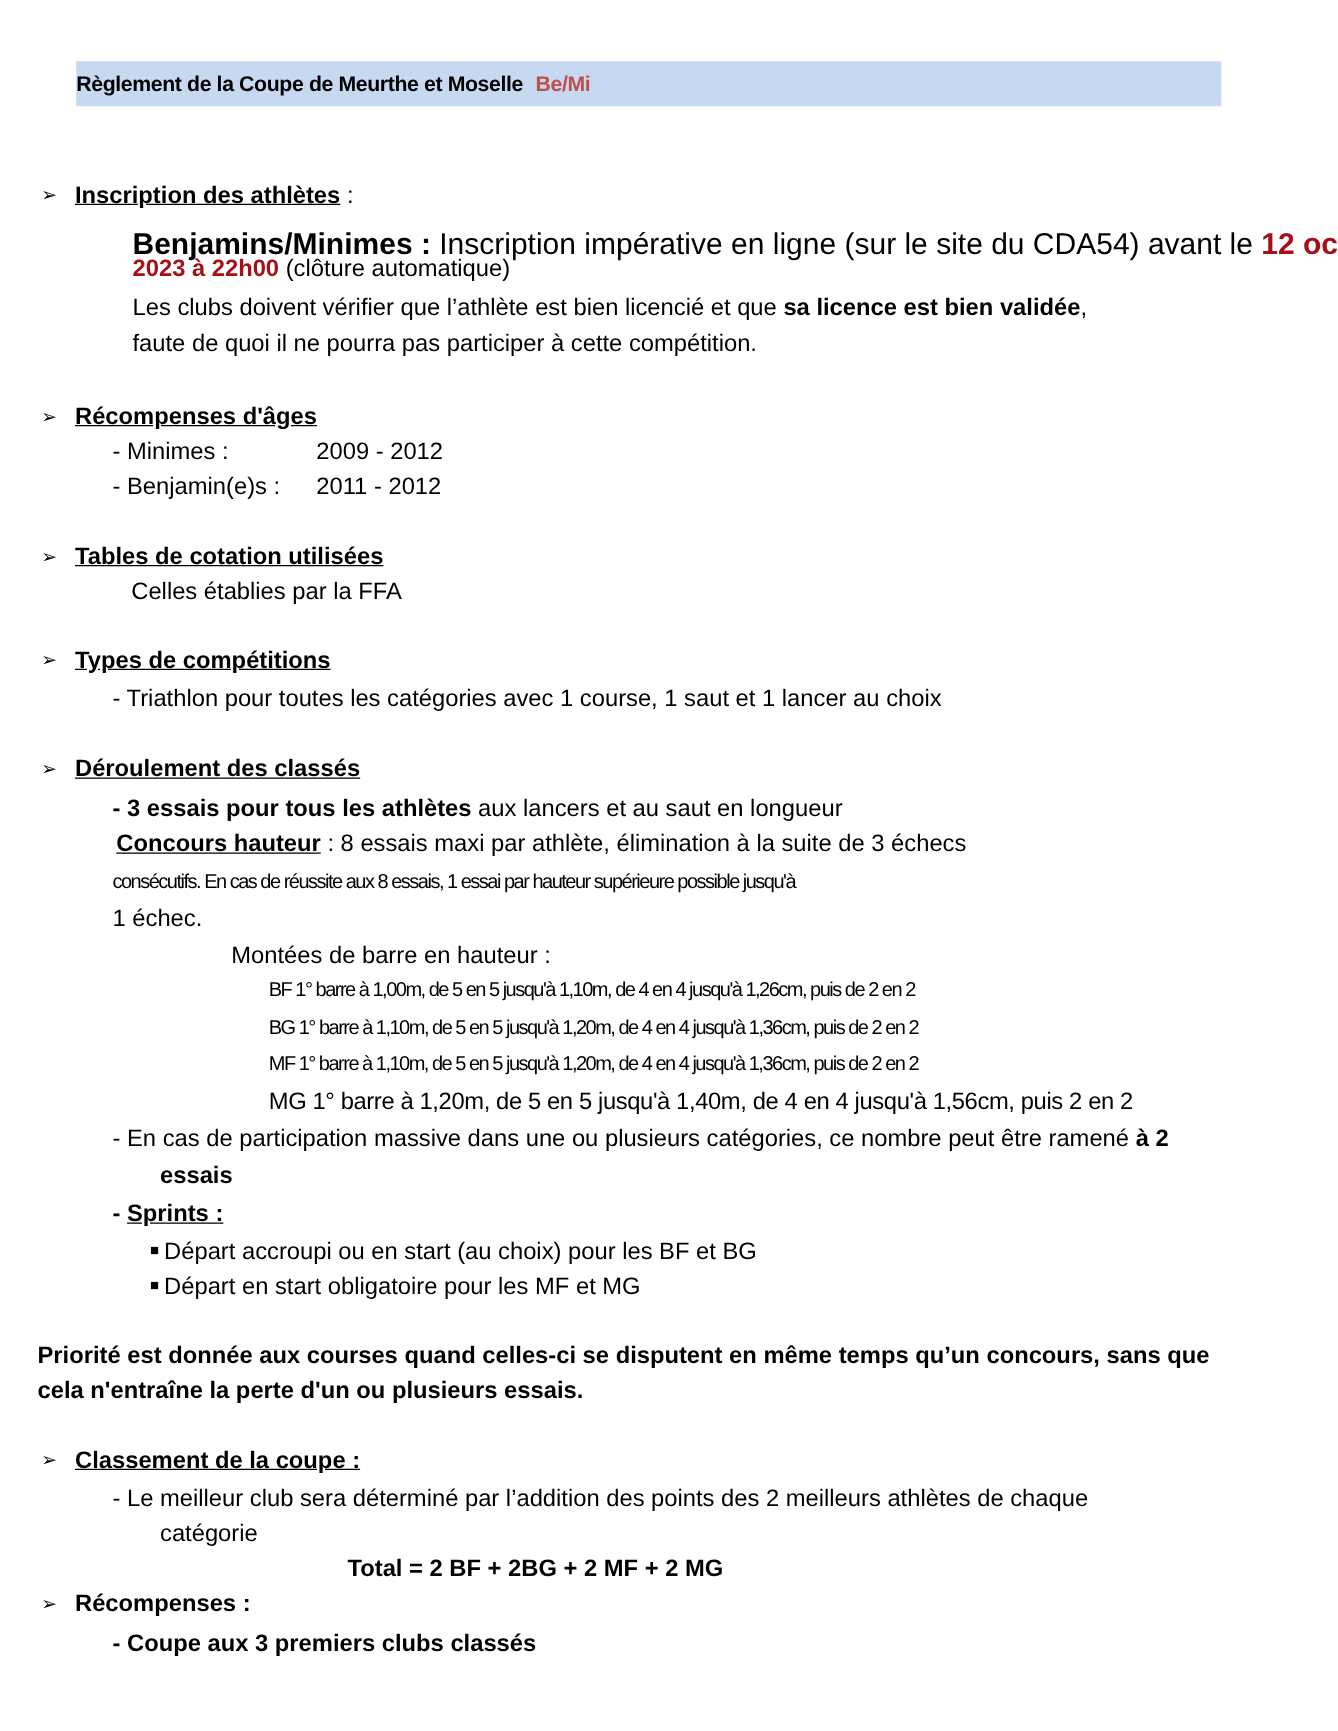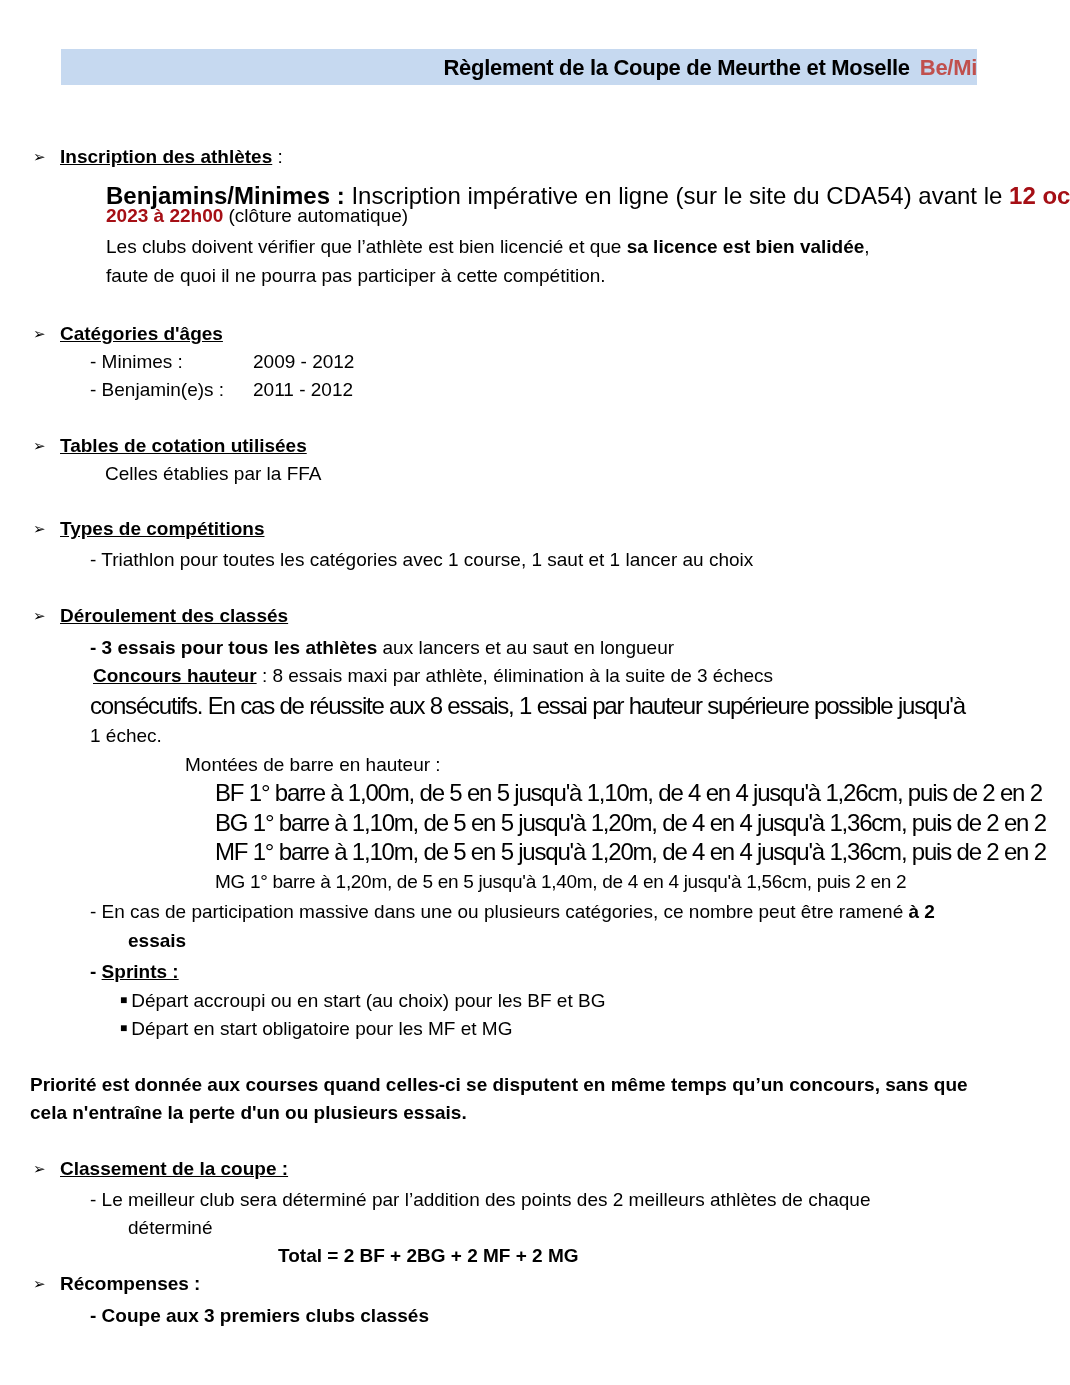--- a/index.html
+++ b/index.html
@@ -3,31 +3,31 @@
 <meta charset="utf-8">
 <style>
   html, body { margin: 0; padding: 0; background: #ffffff; }
   body {
     width: 1070px; height: 1385px; position: relative; overflow: hidden;
     font-family: "Liberation Sans", "DejaVu Sans", sans-serif;
     color: #000; font-size: 19px;
   }
   .banner {
     position: absolute; left: 61px; top: 49px; width: 916px; height: 36px;
-    background: #c6d9f0; text-align: right;
-    font-weight: bold; font-size: 22px; line-height: 38px; letter-spacing: -0.3px;
+    background: #c6d9f0; text-align: left;
+    font-weight: bold; font-size: 17px; line-height: 38px; letter-spacing: -0.3px;
   }
   .banner .accent { color: #c0504d; margin-left: 10px; }
   .line { position: absolute; white-space: nowrap; line-height: 24px; }
   .bullet { position: absolute; left: 33px; font-size: 15px; line-height: 24px; }
   .head { font-weight: bold; text-decoration: underline; }
   .b { font-weight: bold; }
   .red { color: #a50f15; font-weight: bold; }
   .u { text-decoration: underline; }
-  .cond { letter-spacing: -1.2px; font-size: 24px; }
+  .cond { letter-spacing: -1.2px; font-size: 16px; }
   .sq { font-size: 12px; vertical-align: 3px; margin-right: 4px; }
   .center { position: absolute; left: 30px; width: 1008px; text-align: left; font-weight: bold; line-height: 28px; }
 </style>
 </head>
 <body>
 
 <div class="banner">
   <span>Règlement de la Coupe de Meurthe et Moselle</span><span class="accent">Be/Mi</span>
 </div>
 
@@ -40,21 +40,21 @@
 </div>
 <div class="line" style="left:106px;top:204px">
   <span class="red">2023 à 22h00</span><span> (clôture automatique)</span>
 </div>
 <div class="line" style="left:106px;top:235px">
   <span>Les clubs doivent vérifier que l’athlète est bien licencié et que </span><span class="b">sa licence est bien validée</span><span>,</span>
 </div>
 <div class="line" style="left:106px;top:264px">faute de quoi il ne pourra pas participer à cette compétition.</div>
 
 <span class="bullet" style="top:322px">➢</span>
-<div class="line head" style="left:60px;top:322px">Catégories d'âges</div>
+<div class="line head" style="left:60px;top:322px">Récompenses d'âges</div>
 <div class="line" style="left:90px;top:350px">- Minimes :</div>
 <div class="line" style="left:253px;top:350px">2009 - 2012</div>
 <div class="line" style="left:90px;top:378px">- Benjamin(e)s :</div>
 <div class="line" style="left:253px;top:378px">2011 - 2012</div>
 
 <span class="bullet" style="top:434px">➢</span>
 <div class="line head" style="left:60px;top:434px">Tables de cotation utilisées</div>
 <div class="line" style="left:105px;top:462px">Celles établies par la FFA</div>
 
 <span class="bullet" style="top:517px">➢</span>
@@ -89,18 +89,18 @@
 <div class="line" style="left:120px;top:1016px">
   <span class="sq">■</span><span>Départ en start obligatoire pour les MF et MG</span>
 </div>
 
 <div class="center" style="top:1071px">Priorité est donnée aux courses quand celles-ci se disputent en même temps qu’un concours, sans que</div>
 <div class="center" style="top:1099px">cela n'entraîne la perte d'un ou plusieurs essais.</div>
 
 <span class="bullet" style="top:1157px">➢</span>
 <div class="line head" style="left:60px;top:1157px">Classement de la coupe :</div>
 <div class="line" style="left:90px;top:1188px">- Le meilleur club sera déterminé par l’addition des points des 2 meilleurs athlètes de chaque</div>
-<div class="line" style="left:128px;top:1216px">déterminé</div>
+<div class="line" style="left:128px;top:1216px">catégorie</div>
 <div class="line b" style="left:278px;top:1244px">Total = 2 BF + 2BG + 2 MF + 2 MG</div>
 
 <span class="bullet" style="top:1272px">➢</span>
 <div class="line b" style="left:60px;top:1272px">Récompenses :</div>
 <div class="line b" style="left:90px;top:1304px">- Coupe aux 3 premiers clubs classés</div>
 
 </body></html>

